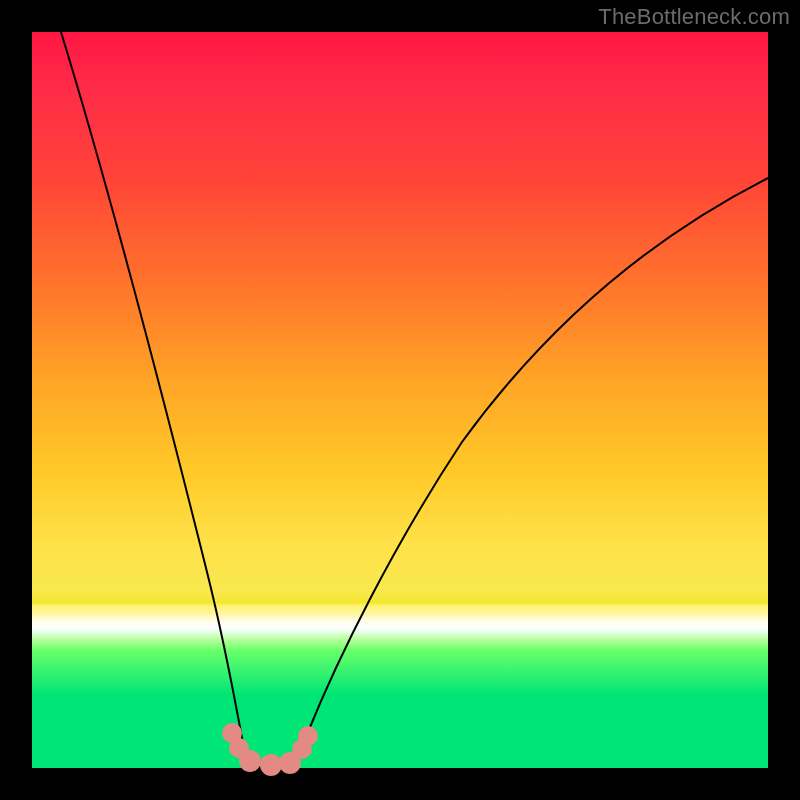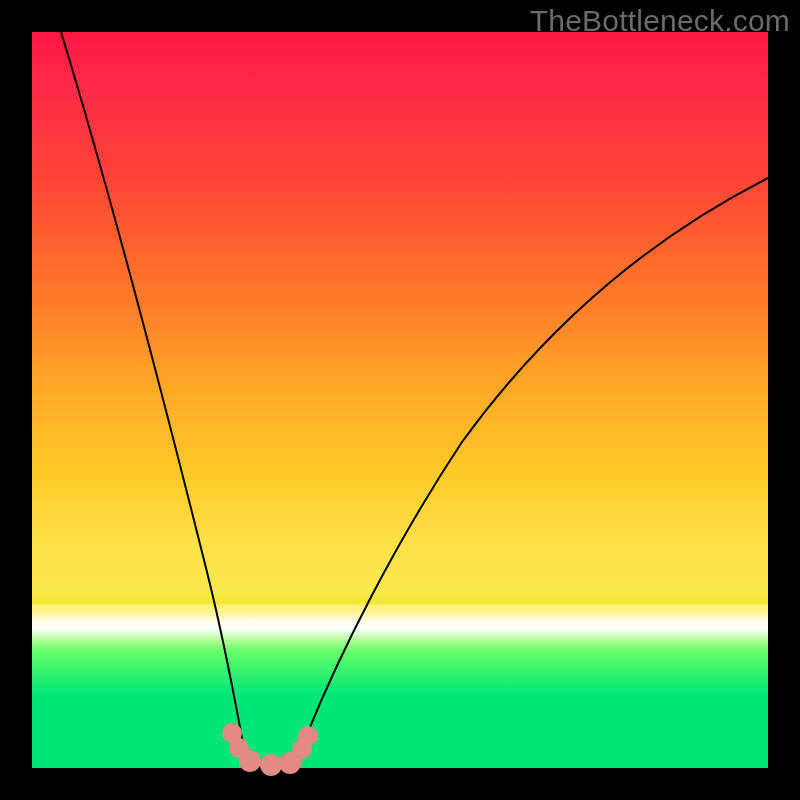--- a/index.html
+++ b/index.html
@@ -47,21 +47,21 @@
       #6aff6a 84%,
       #00e676 90%,
       #00e676 100%
     );
   }
   .attribution {
     position: absolute;
     top: 4px;
     right: 10px;
     color: #6b6b6b;
-    font-size: 30px;
+    font-size: 22px;
     letter-spacing: 0.2px;
     user-select: none;
   }
   svg.curve {
     position: absolute;
     left: 0;
     top: 0;
     width: 736px;
     height: 736px;
     overflow: visible;

